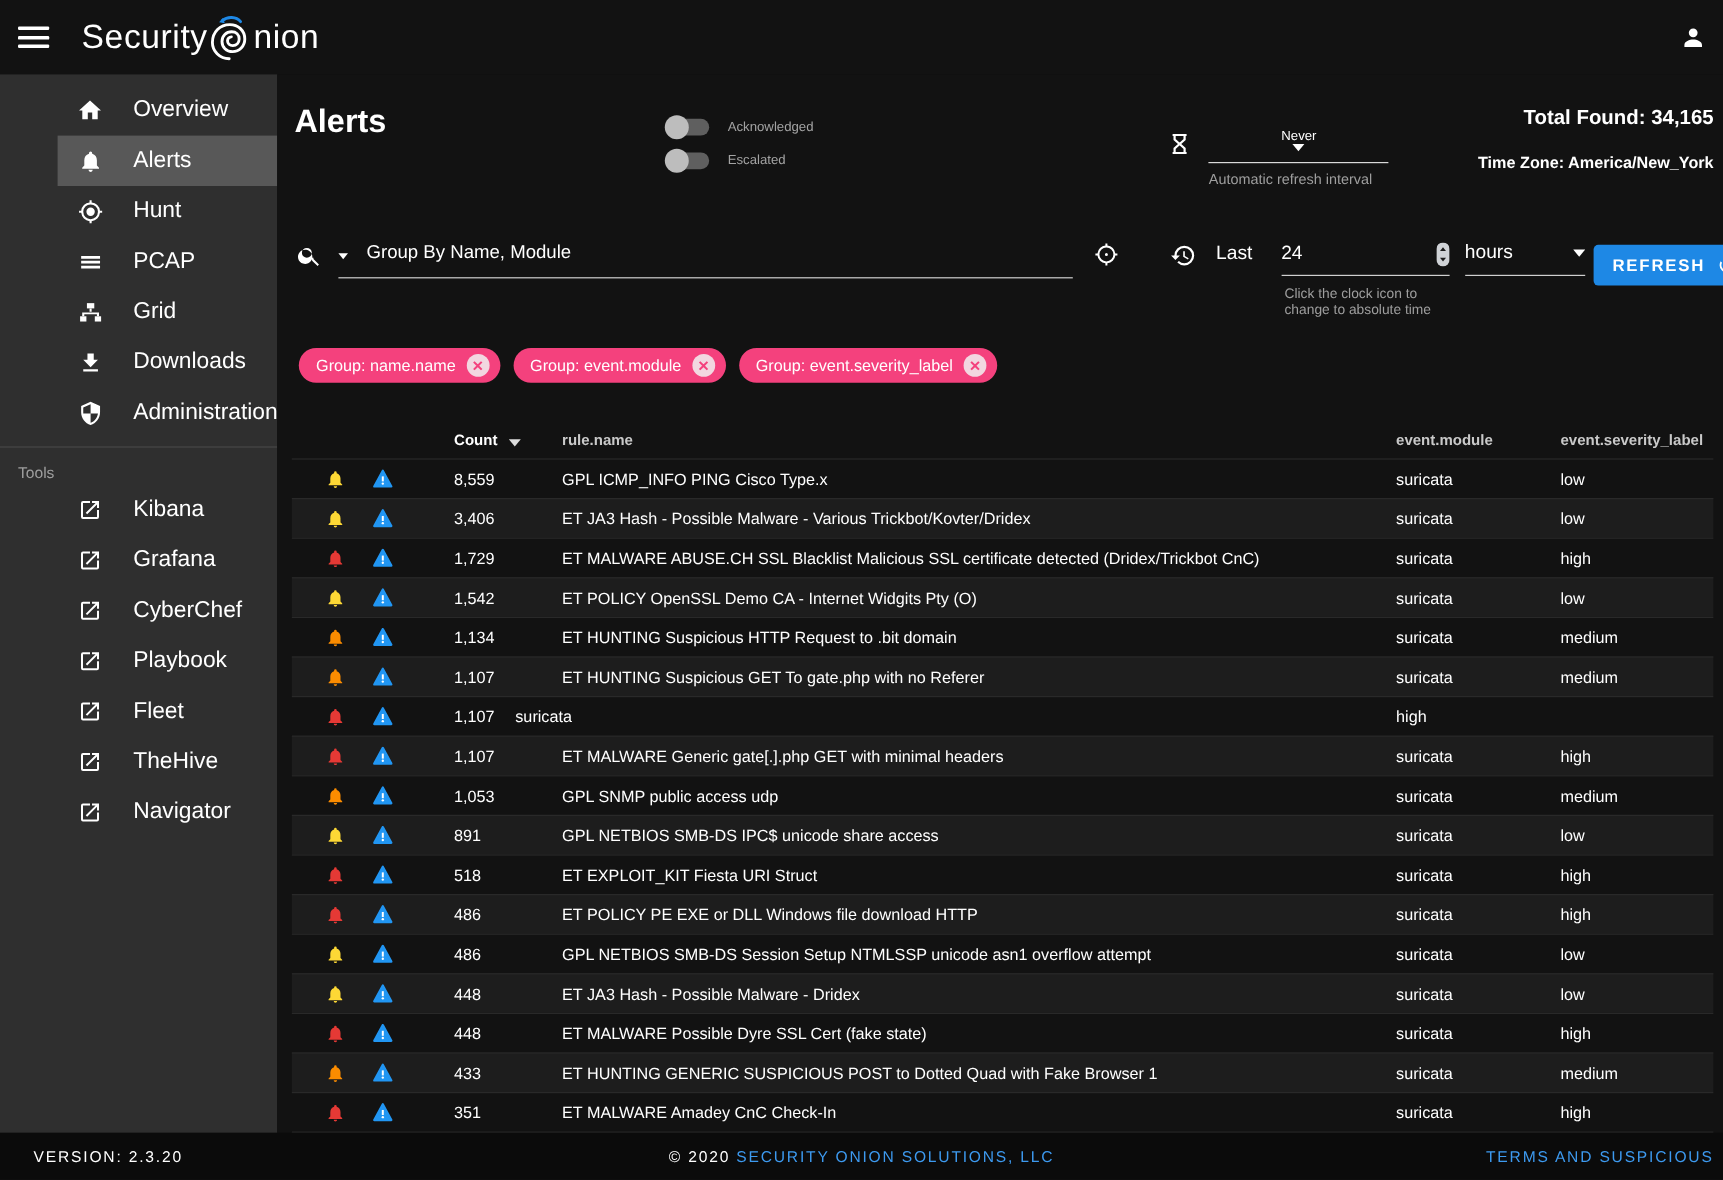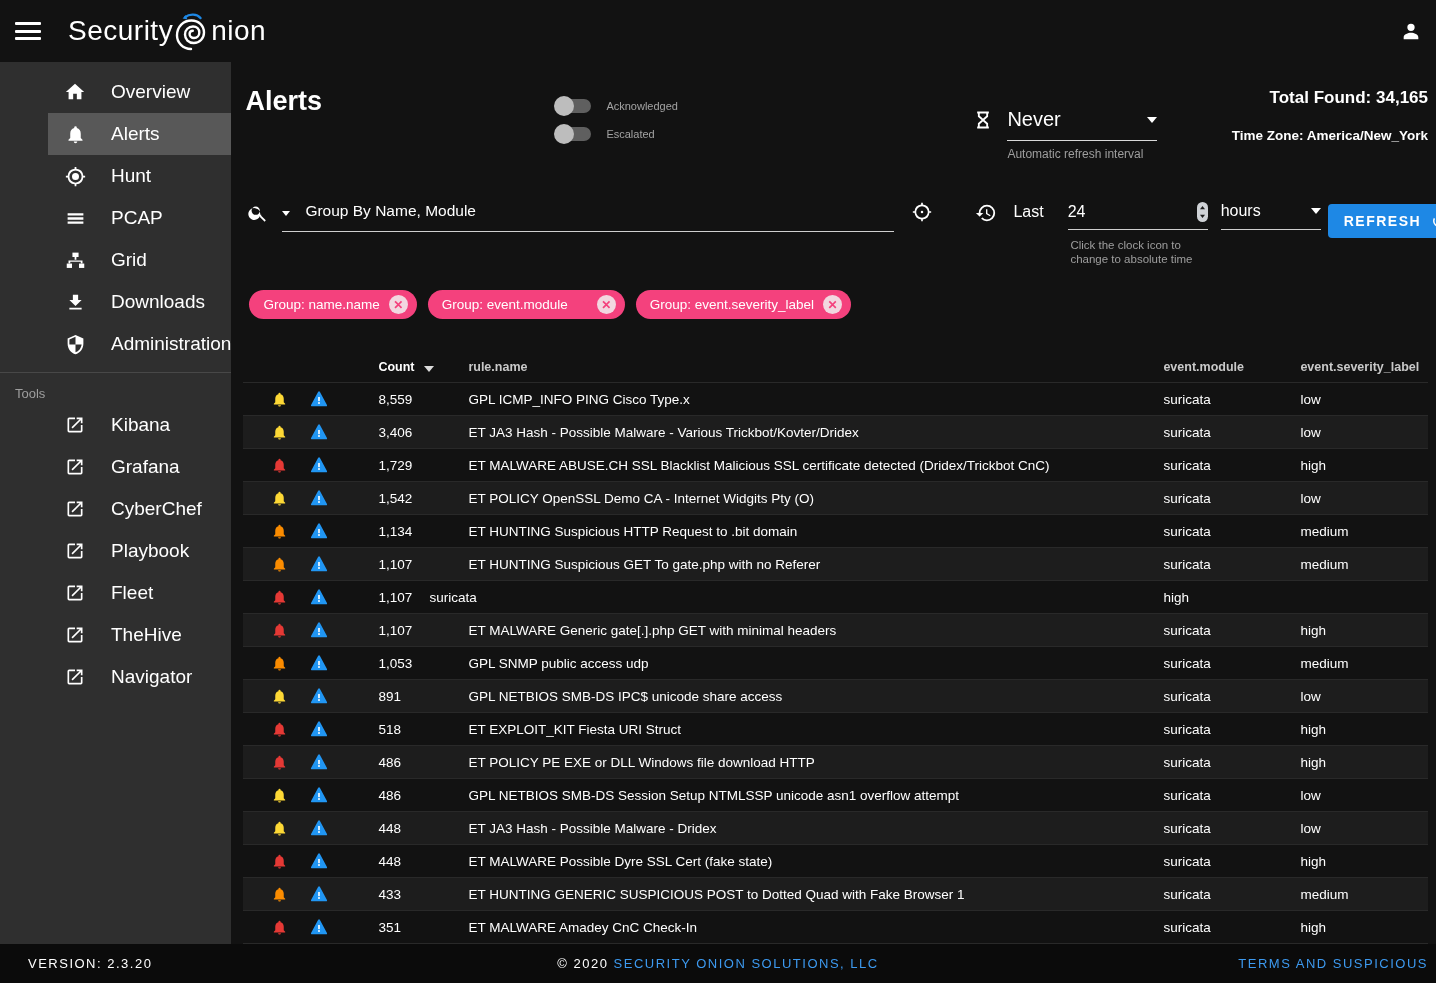--- a/index.html
+++ b/index.html
@@ -31,21 +31,21 @@
   .page-title{position:absolute;left:14px;top:24px;font-size:27px;font-weight:bold;}
   .toggles{position:absolute;left:326px;top:30px;}
   .toggle-row{display:flex;align-items:center;height:28px;cursor:pointer;}
   .switch{width:34px;height:14px;background:#5f5f5f;border-radius:7px;position:relative;margin-right:15px;}
   .switch .knob{position:absolute;left:-3px;top:-3px;width:20px;height:20px;border-radius:50%;background:#bdbdbd;}
   .toggle-label{font-size:11px;color:#a3a3a3;}
 
   .interval{position:absolute;left:742px;top:46px;display:flex;align-items:flex-start;}
   .interval .sel{margin-left:14px;width:150px;cursor:pointer;}
   .sel-row{display:flex;justify-content:space-between;align-items:center;
-    border-bottom:1px solid #d9d9d9;padding-bottom:9px;font-size:20px;}
+    border-bottom:1px solid #d9d9d9;padding-bottom:9px;font-size:11px;flex-direction:column;}
   .hint{color:#9e9e9e;font-size:12px;margin-top:6px;}
 
   .totals{position:absolute;right:8px;top:26px;text-align:right;}
   .total-found{font-size:17px;font-weight:bold;}
   .tz{margin-top:20px;font-size:13.5px;font-weight:bold;}
 
   .caret{width:0;height:0;border-left:5px solid transparent;border-right:5px solid transparent;
     border-top:6px solid #fff;}
   .caret.sm{border-left-width:4px;border-right-width:4px;border-top-width:5px;}
 
@@ -339,21 +339,21 @@
       <svg width="18" height="18" viewBox="0 0 24 24" fill="#fff">
           <path d="M12 4V1L8 5l4 4V6a6 6 0 0 1 6 6 5.87 5.87 0 0 1-.7 2.8l1.46 1.46A7.93 7.93 0 0 0 20 12a8 8 0 0 0-8-8zm0 14a6 6 0 0 1-6-6 5.87 5.87 0 0 1 .7-2.8L5.24 7.74A7.93 7.93 0 0 0 4 12a8 8 0 0 0 8 8v3l4-4-4-4z"></path>
         </svg>
     </button>
 
     <div class="chips">
       <div class="chip" style="background: rgb(244, 65, 125);">
         <span>Group: name.name</span>
         <span class="chip-x" style="color: rgb(244, 65, 125);">✕</span>
       </div>
-      <div class="chip" style="background: rgb(244, 65, 125); gap: 20px;">
+      <div class="chip" style="background: rgb(244, 65, 125);">
         <span>Group: event.module</span>
         <span class="chip-x" style="color: rgb(244, 65, 125);">✕</span>
       </div>
       <div class="chip" style="background: rgb(244, 65, 125);">
         <span>Group: event.severity_label</span>
         <span class="chip-x" style="color: rgb(244, 65, 125);">✕</span>
       </div>
     </div>
 
     <div class="table">

